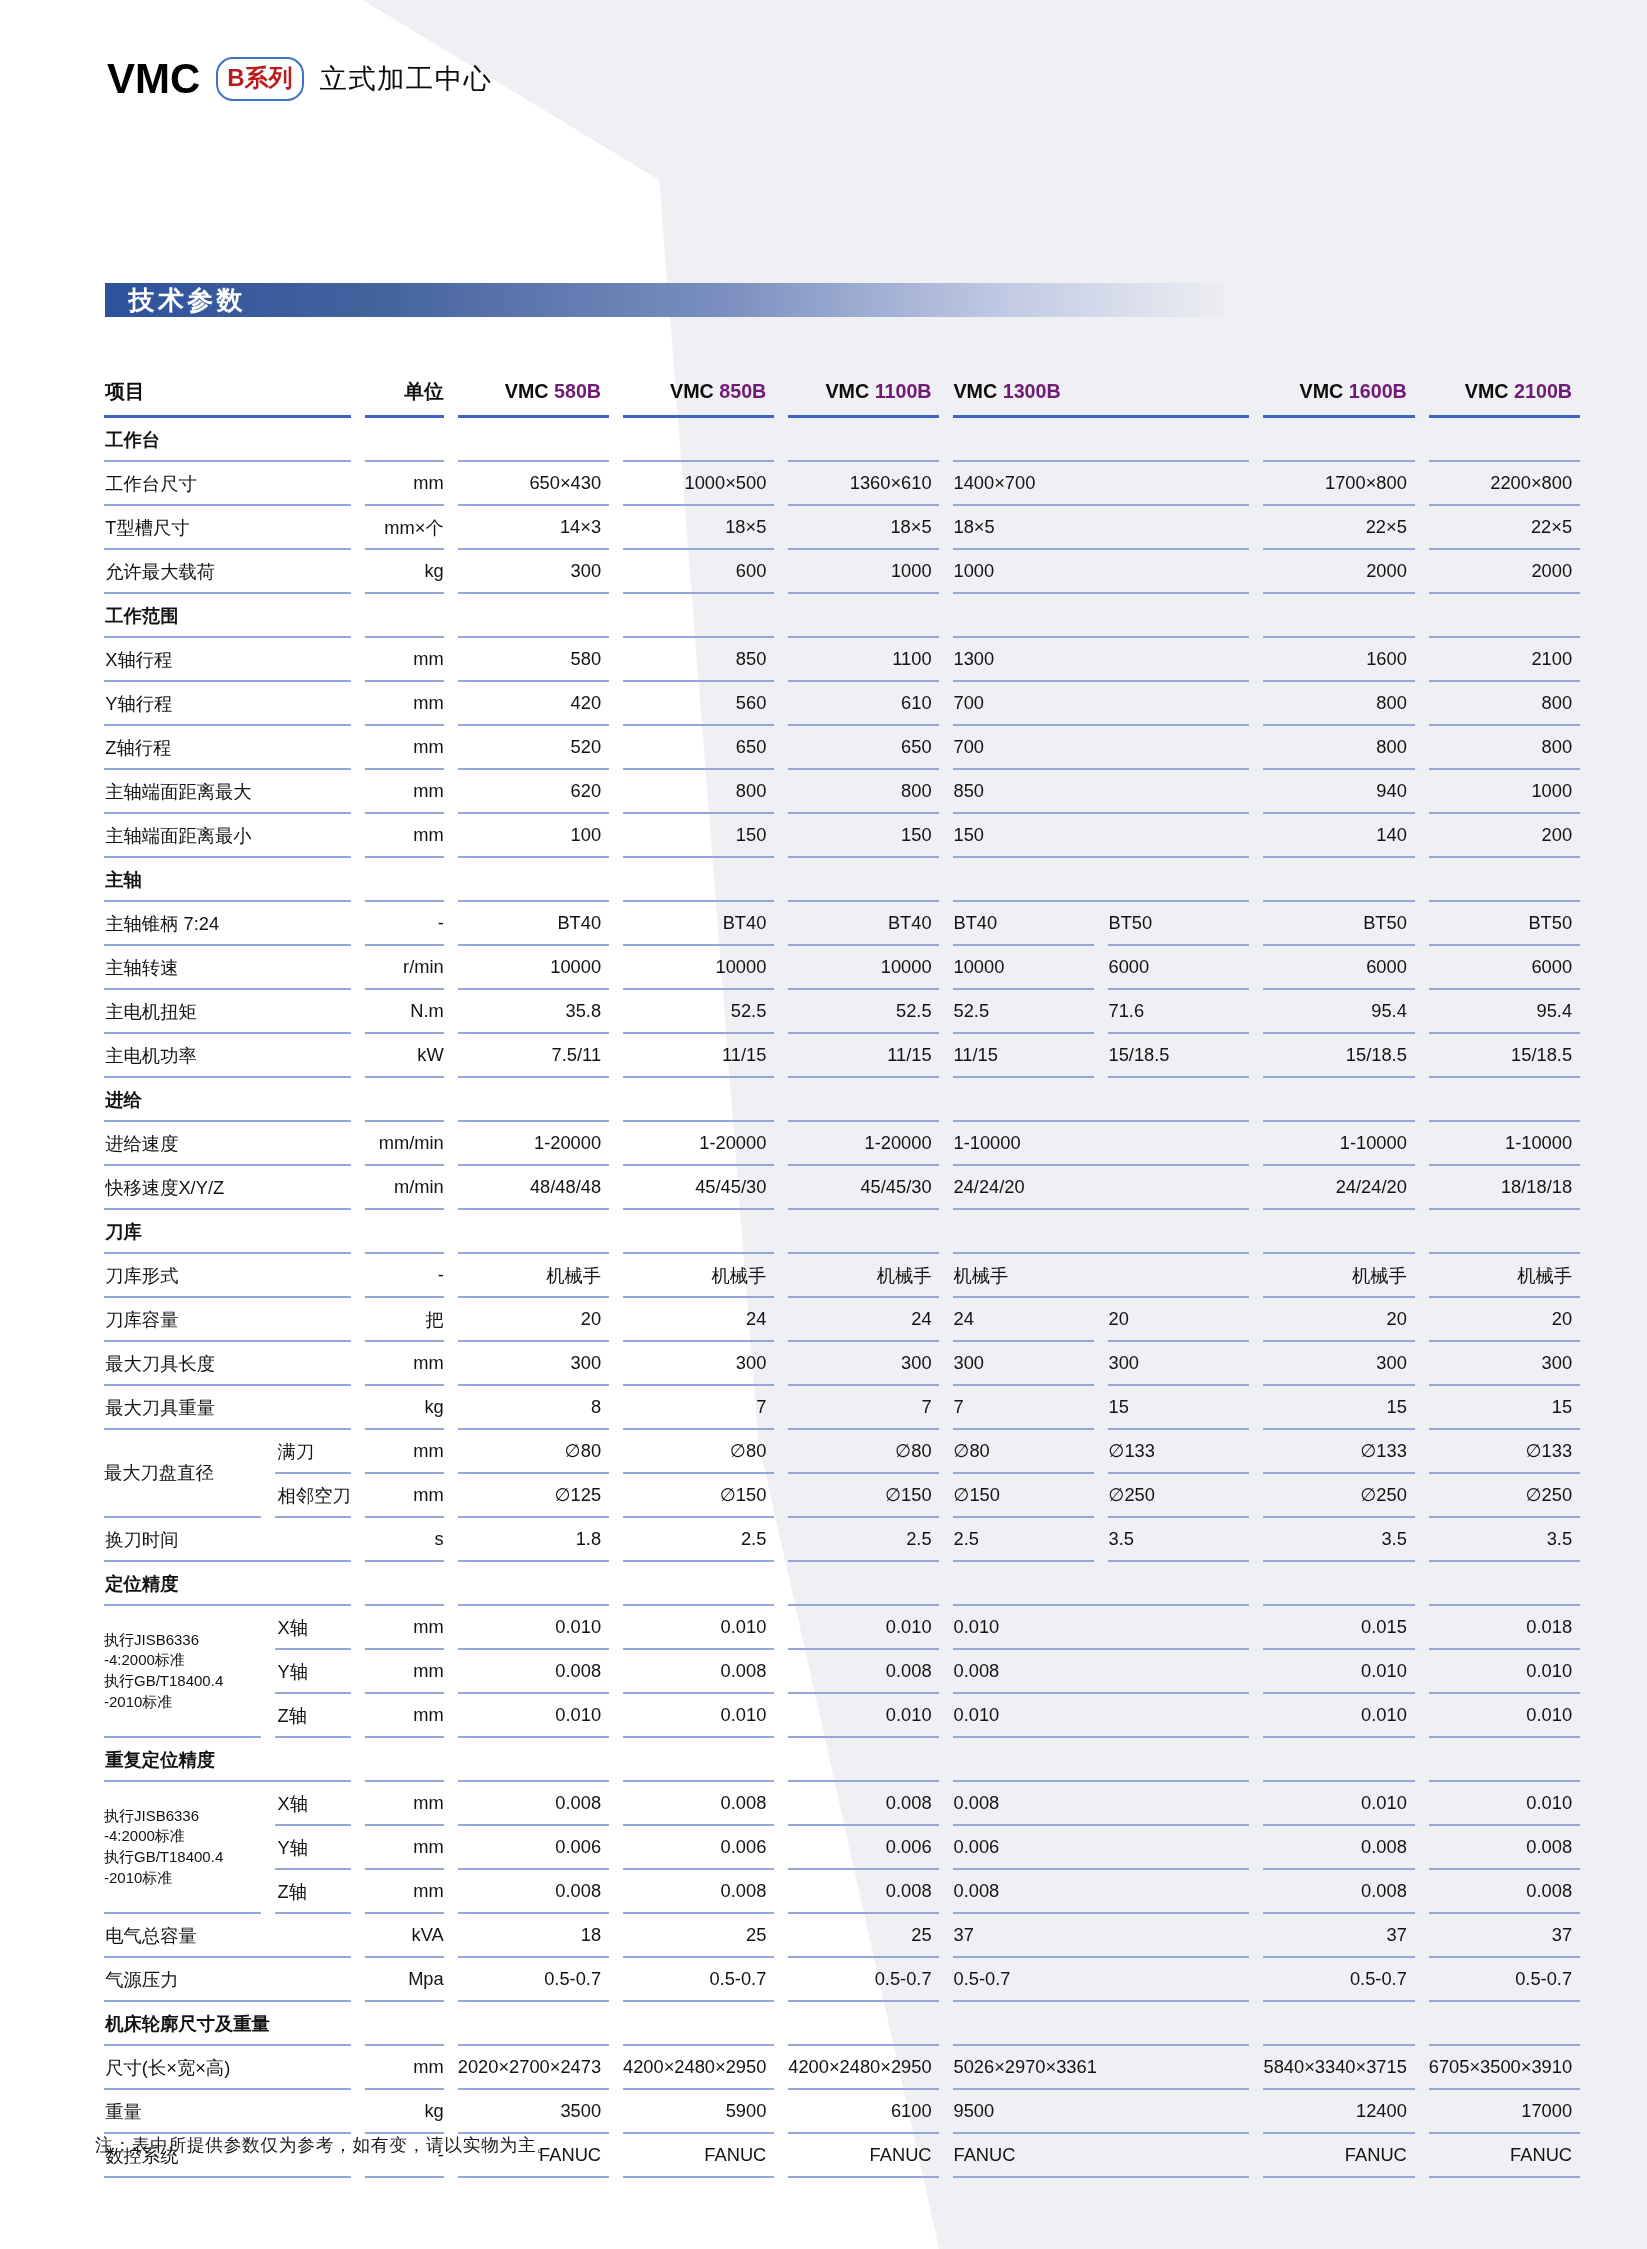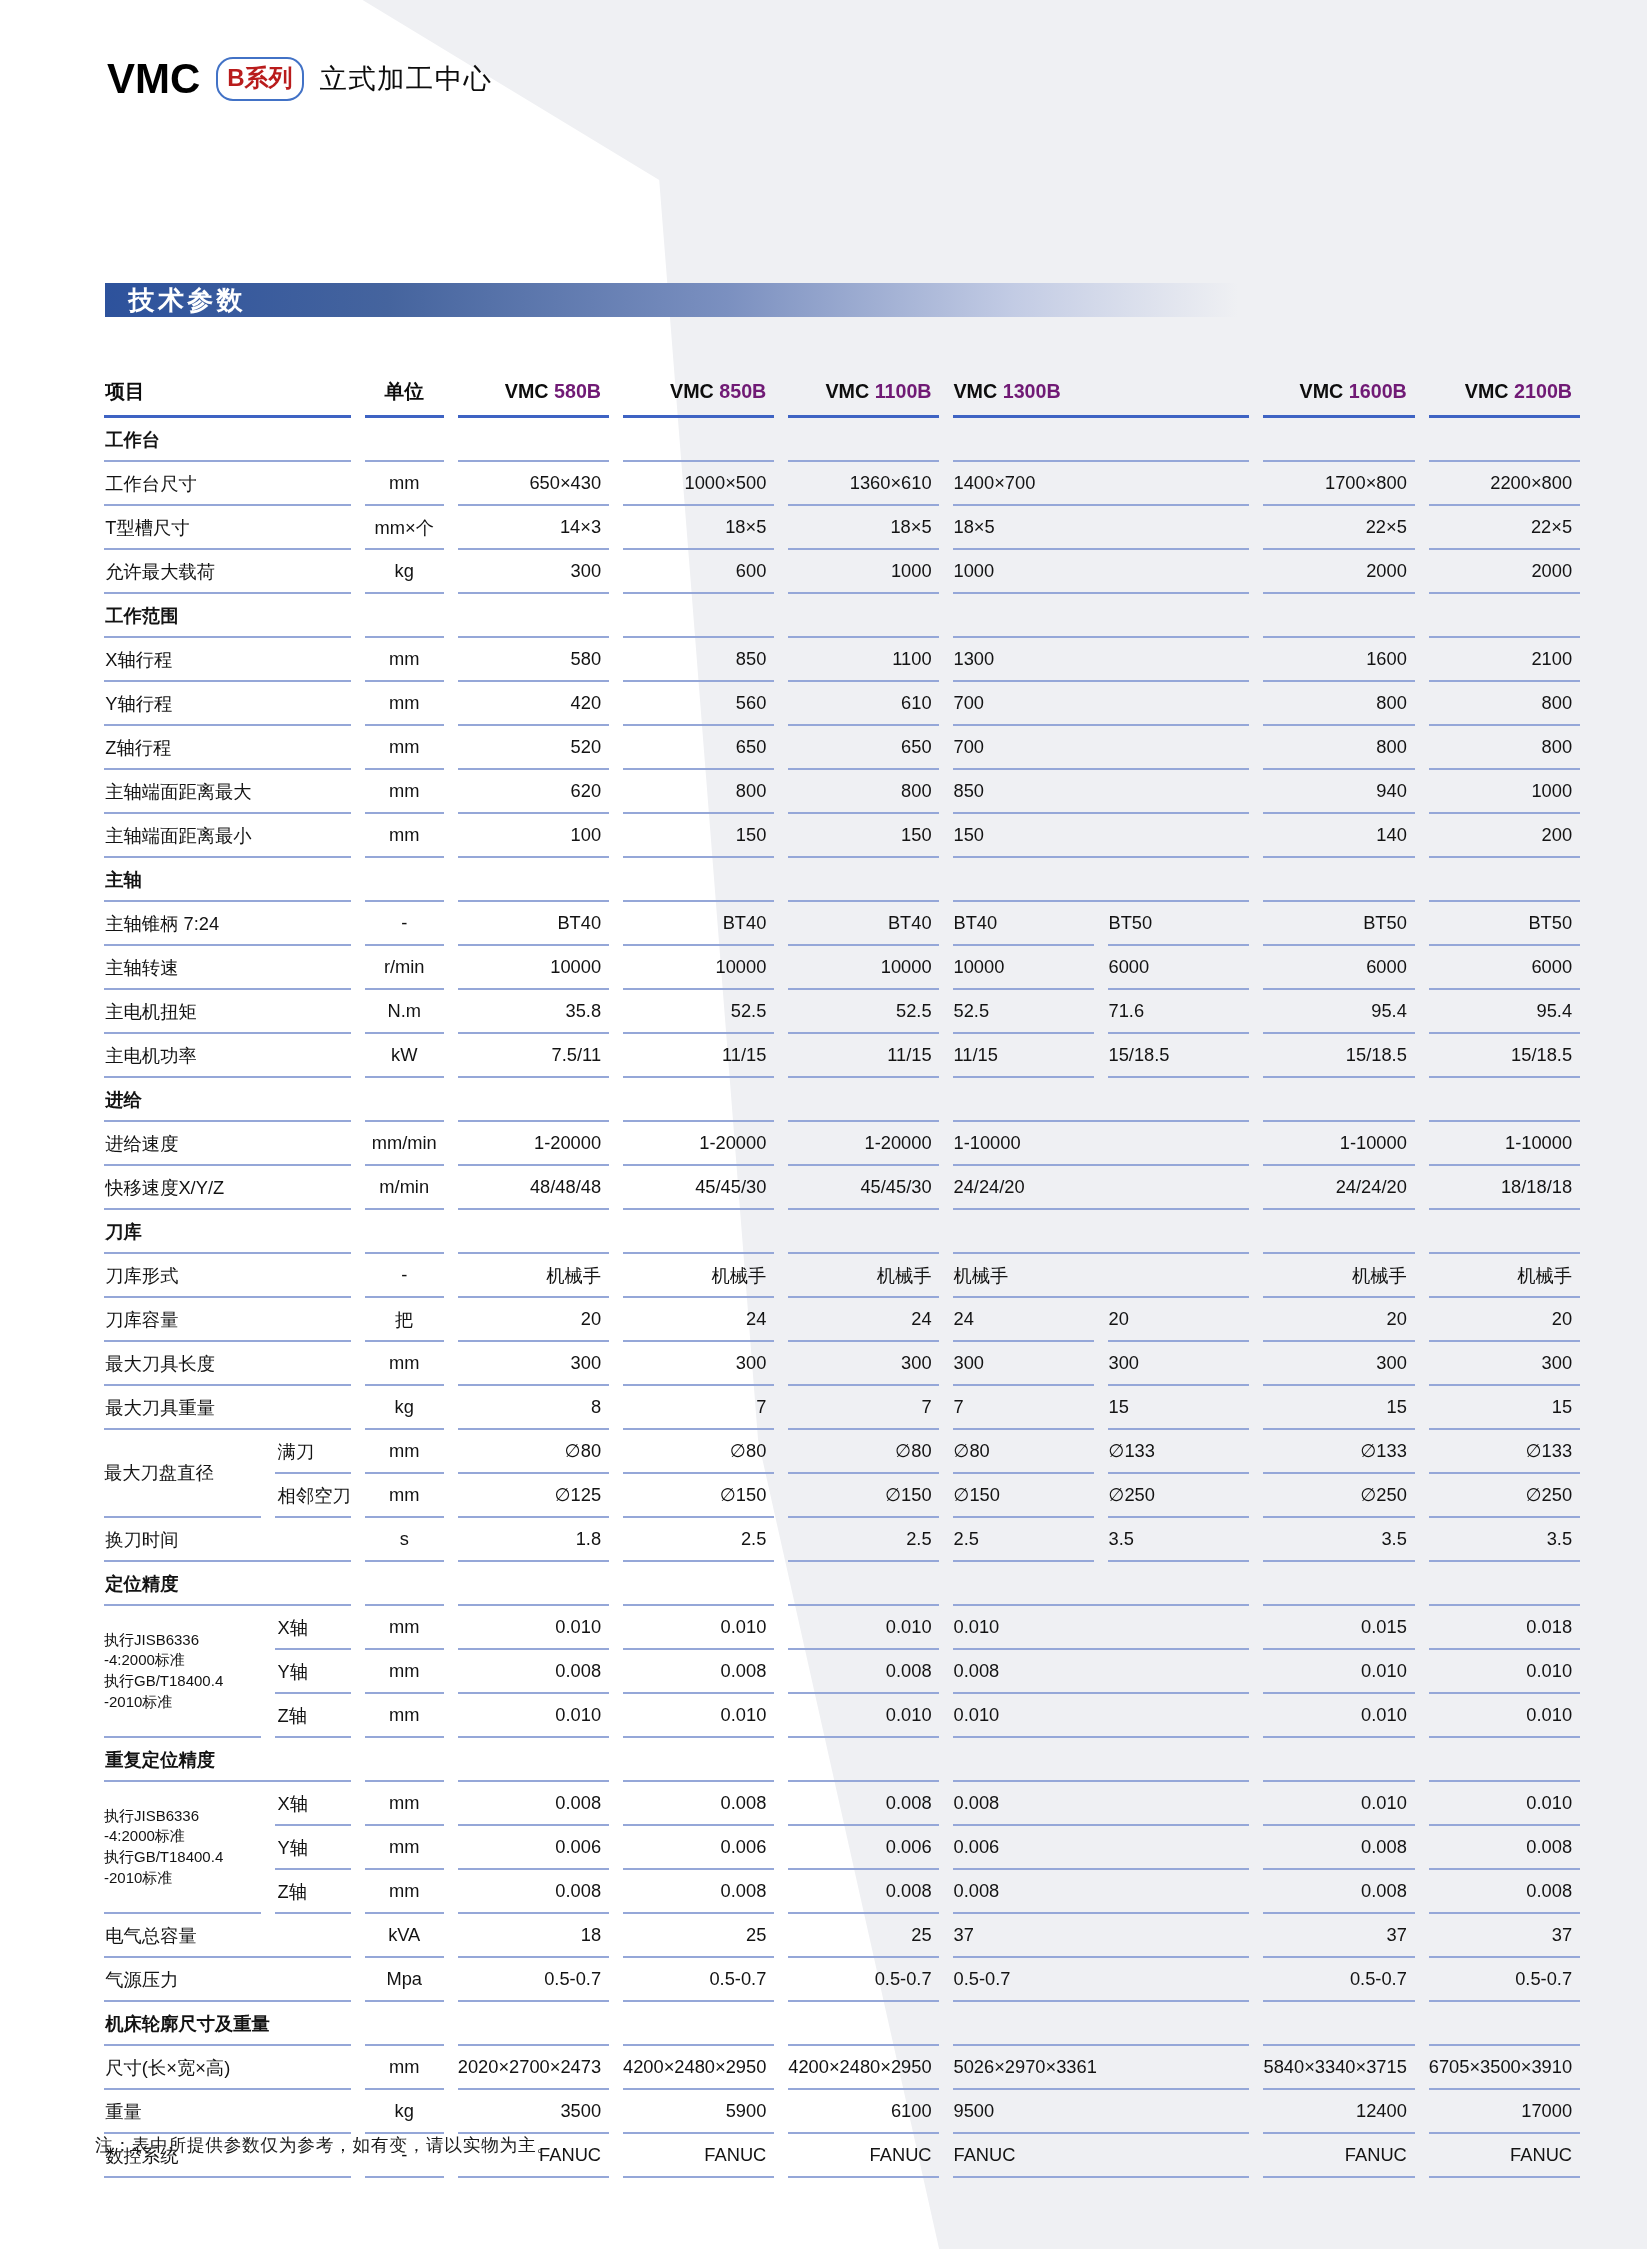--- a/index.html
+++ b/index.html
@@ -42,21 +42,21 @@
     height:42px;border-bottom:2px solid #95a7d8;
     font-size:18.3px;color:#131313;font-weight:normal;
     vertical-align:middle;white-space:nowrap;overflow:hidden;padding:0;
   }
   tr.hdr th{
     height:48px;border-bottom:3.3px solid #3e63c3;
     font-weight:bold;font-size:19.7px;color:#0d0d0d;
   }
   .lab{text-align:left;padding-left:1.3px;}
   .sec{font-weight:bold;}
-  .unit{text-align:center;}
+  .unit{text-align:right;}
   .num{text-align:right;padding-right:7.9px;}
   .ctr{text-align:left;}
   .sub{text-align:left;padding-left:2.6px;}
   .glab{text-align:left;white-space:pre-line;line-height:1.38;}
   .glab.small{font-size:15px;}
   .mn{color:#701a75;}
   .mp{color:#0d0d0d;}
 
   .footnote{position:absolute;left:95px;top:2133px;font-size:17.7px;color:#1a1a1a;letter-spacing:0.7px;}
 </style>

